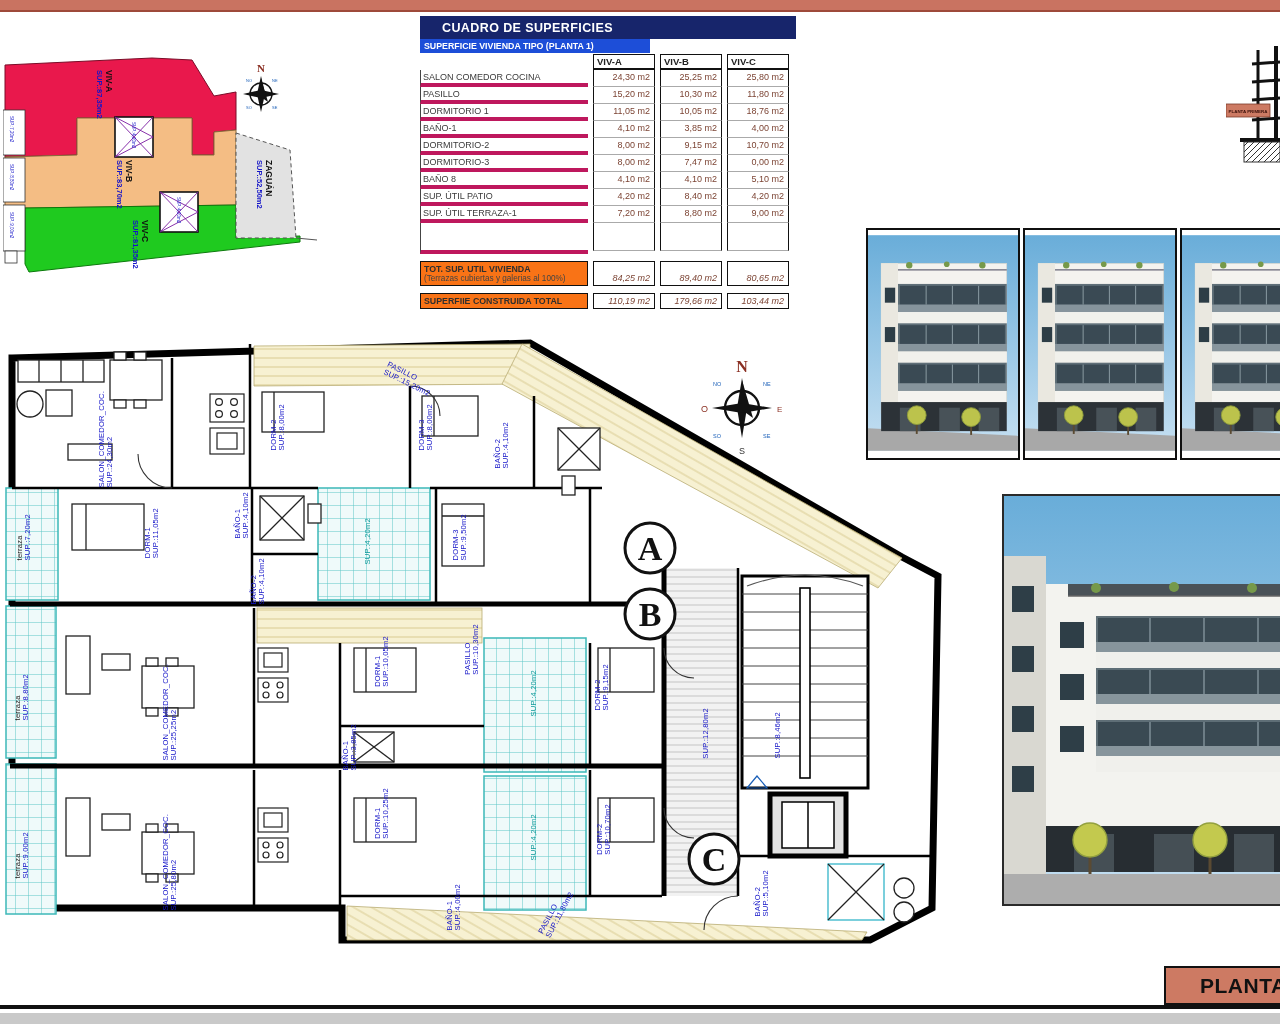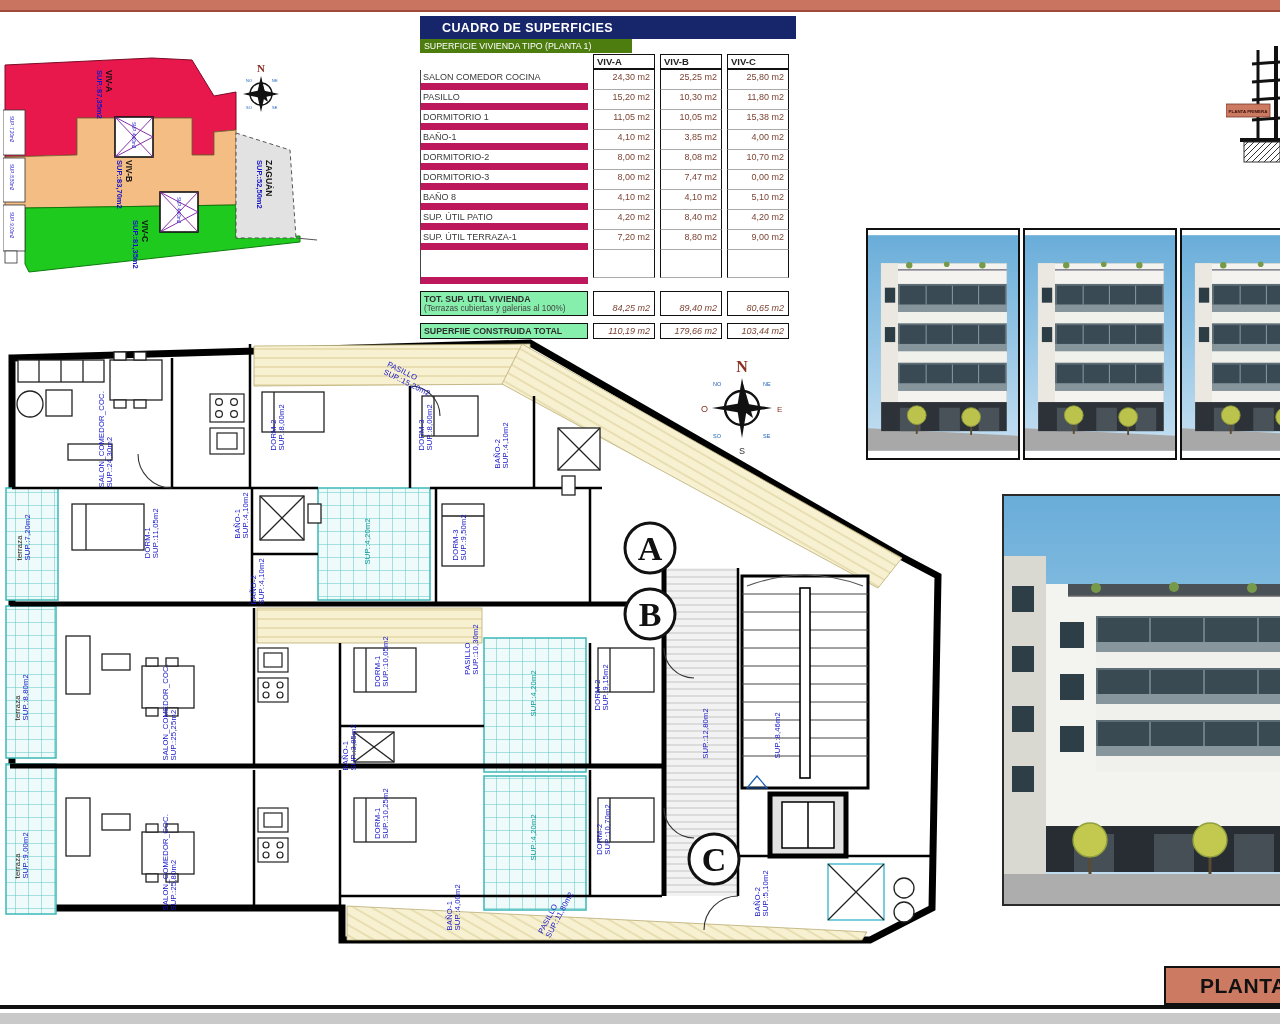--- a/index.html
+++ b/index.html
@@ -10,30 +10,30 @@
   
   .botline{position:absolute;left:0;top:1005px;width:1280px;height:4px;background:#111;}
   .botgray{position:absolute;left:0;top:1013px;width:1280px;height:11px;background:#c9c9c9;}
   .planta-box{position:absolute;left:1164px;top:966px;width:130px;height:39px;background:#cd7a63;
     border:2px solid #111;box-sizing:border-box;display:flex;align-items:center;justify-content:flex-start;
     padding-left:34px;font-weight:bold;font-size:21px;color:#111;letter-spacing:.5px;}
   
   .stbl{position:absolute;left:420px;top:16px;width:376px;font-size:9px;color:#3a3a3a;}
   .stbl .ttl{background:#17256b;color:#fff;font-weight:bold;font-size:12.5px;padding:5px 0 4px 22px;letter-spacing:.4px;}
   .stbl .sub{display:flex;}
-  .stbl .sub .subl{background:#4d7c0f;color:#fff;font-weight:normal;font-size:8.8px;padding:2px 0 2px 4px;width:208px;}
+  .stbl .sub .subl{background:#1d4ed8;color:#fff;font-weight:bold;font-size:8.8px;padding:2px 18px 2px 4px;width:208px;}
   .grid{display:grid;grid-template-columns:168px 62px 62px 62px;column-gap:5px;}
   .hc{font-weight:bold;color:#222;font-size:9.5px;border:1.5px solid #111;border-bottom:2px solid #111;
     padding:1px 3px;background:#fff;}
-  .rl{border-left:1.2px solid #444;border-bottom:7px solid #be185d;padding:1.5px 2px;white-space:nowrap;overflow:hidden;}
+  .rl{border-left:1.2px solid #444;border-bottom:4px solid #be185d;padding:1.5px 2px;white-space:nowrap;overflow:hidden;}
   .rv{border-left:1.5px solid #111;border-right:1.5px solid #111;border-bottom:1px solid #aaa;
     text-align:right;padding:1.5px 4px;color:#7c4434;white-space:nowrap;}
   .sp{height:24px;}
   .sumrow{margin-top:7px;}
-  .sl{border:1.6px solid #111;padding:2px 3px;background:#86efac;color:#333;}
+  .sl{border:1.6px solid #111;padding:2px 3px;background:#f97316;color:#333;}
   .sl b{font-size:8.8px;color:#2f2f2f;}
   .sl i{font-style:normal;font-size:8.2px;color:#444;display:block;}
   .sv{border:1.8px solid #111;color:#7c4434;text-align:right;padding:2px 4px;display:flex;align-items:flex-end;justify-content:flex-end;white-space:nowrap;font-style:italic;}
   
   .siteplan{position:absolute;left:3px;top:52px;width:318px;height:240px;}
   .vlab{position:absolute;writing-mode:vertical-rl;white-space:nowrap;line-height:9px;}
   .vlab .pn{color:#111;font-weight:bold;font-size:8.5px;display:block;}
   .vlab .ps{color:#1414c8;font-weight:bold;font-size:7.5px;display:block;}
   .tinyv{position:absolute;writing-mode:vertical-rl;font-size:4.5px;color:#1414c8;line-height:5px;white-space:nowrap;}
   
@@ -144,28 +144,28 @@
       <div class="rv">24,30 m2</div>
       <div class="rv">25,25 m2</div>
       <div class="rv">25,80 m2</div>
       <div class="rl">PASILLO</div>
       <div class="rv">15,20 m2</div>
       <div class="rv">10,30 m2</div>
       <div class="rv">11,80 m2</div>
       <div class="rl">DORMITORIO 1</div>
       <div class="rv">11,05 m2</div>
       <div class="rv">10,05 m2</div>
-      <div class="rv">15,38 m2</div>
+      <div class="rv">18,76 m2</div>
       <div class="rl">BAÑO-1</div>
       <div class="rv">4,10 m2</div>
       <div class="rv">3,85 m2</div>
       <div class="rv">4,00 m2</div>
       <div class="rl">DORMITORIO-2</div>
       <div class="rv">8,00 m2</div>
-      <div class="rv">8,08 m2</div>
+      <div class="rv">9,15 m2</div>
       <div class="rv">10,70 m2</div>
       <div class="rl">DORMITORIO-3</div>
       <div class="rv">8,00 m2</div>
       <div class="rv">7,47 m2</div>
       <div class="rv">0,00 m2</div>
       <div class="rl">BAÑO 8</div>
       <div class="rv">4,10 m2</div>
       <div class="rv">4,10 m2</div>
       <div class="rv">5,10 m2</div>
       <div class="rl">SUP. ÚTIL PATIO</div>

